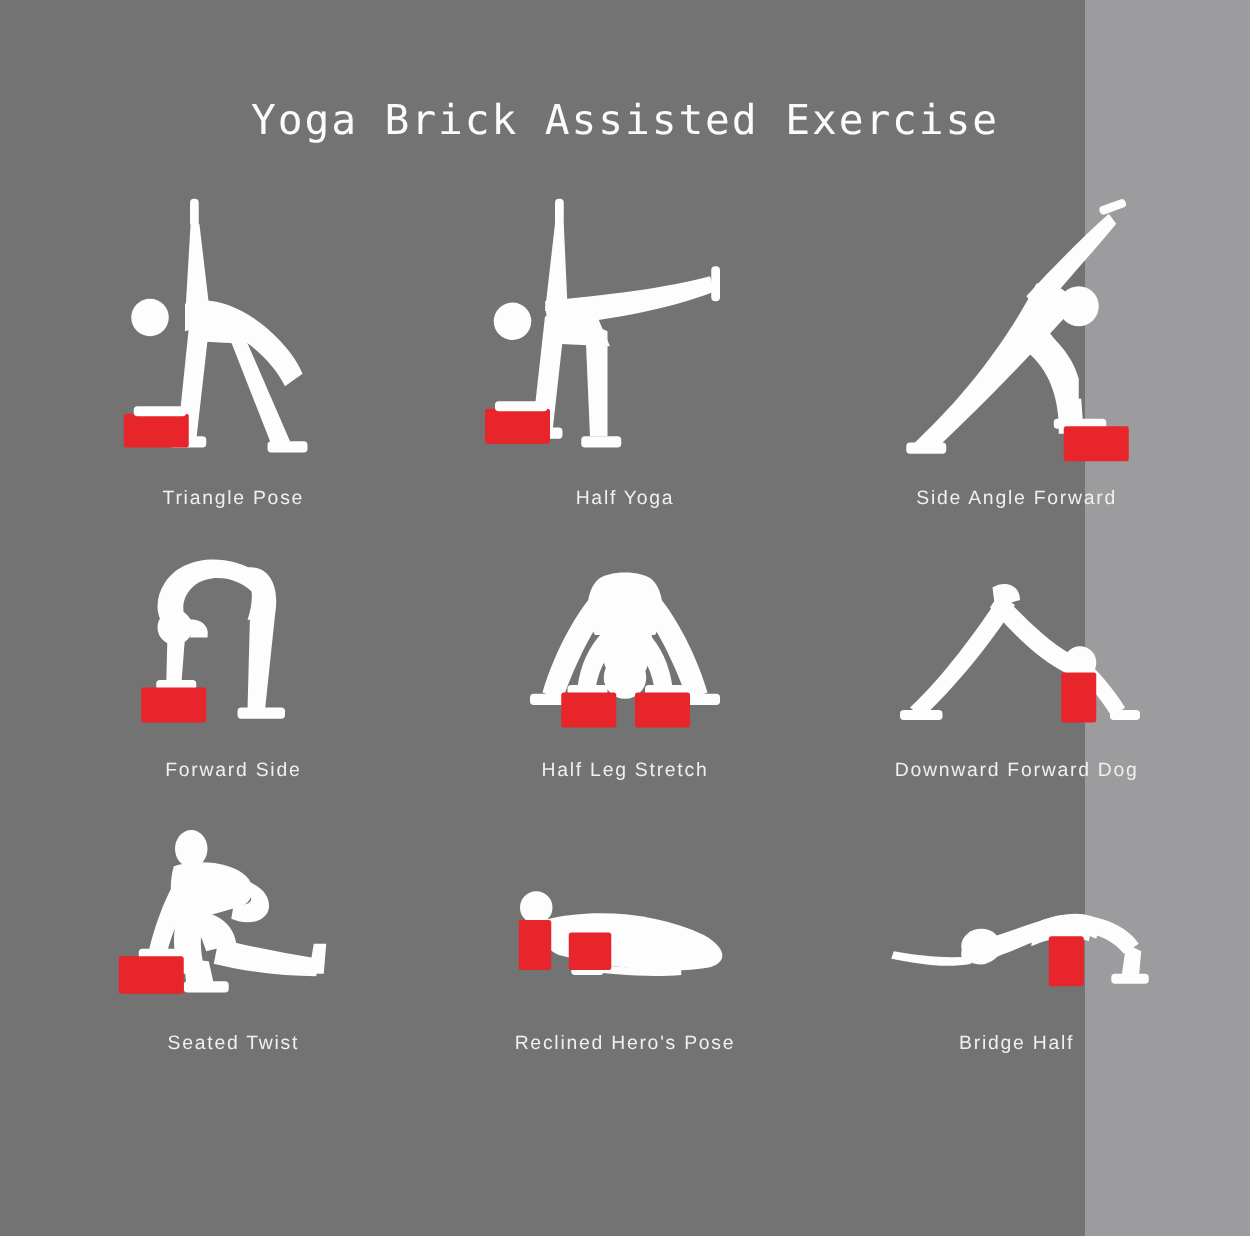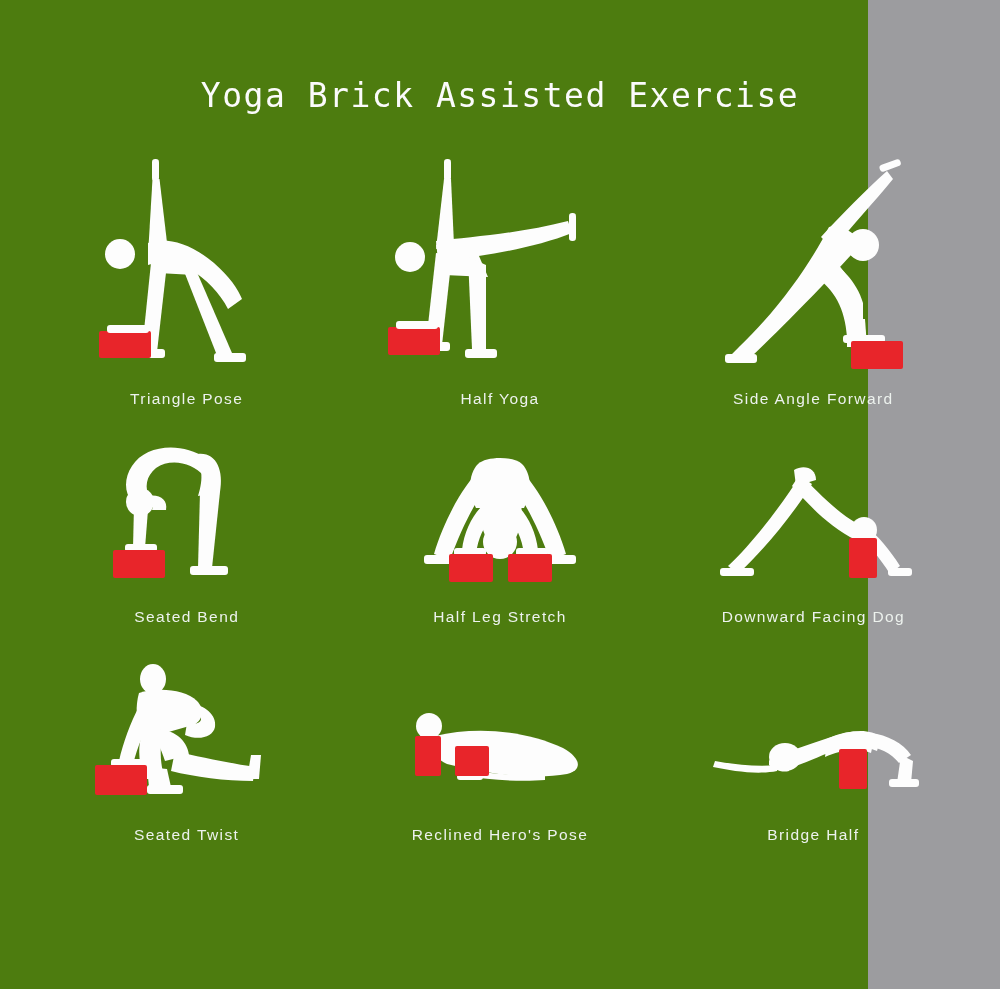--- a/index.html
+++ b/index.html
@@ -10,21 +10,21 @@
     width: 1000px;
     height: 989px;
     background: #9c9c9f;
     font-family: "Liberation Sans", sans-serif;
     overflow: hidden;
   }
   #poster {
     position: relative;
     width: 868px;
     height: 989px;
-    background: #4d7c0f;
+    background: #737373;
     box-sizing: border-box;
   }
   #title {
     position: absolute;
     top: 76px;
     left: 0;
     width: 1000px;
     text-align: center;
     font-family: "DejaVu Sans Mono", "Liberation Mono", monospace;
     font-size: 33px;
@@ -207,21 +207,21 @@
 
             <rect x="78" y="126" width="38" height="9" rx="3"></rect>
 
             <path d="M36 56 C48 54, 56 60, 54 70 L40 70 C42 64, 40 60, 34 62 Z"></path>
           </g>
           <g class="brick">
             <rect x="1" y="110" width="52" height="28" rx="2"></rect>
           </g>
         </svg>
       </div>
-      <div class="pose-label">Seated Bend</div>
+      <div class="pose-label">Forward Side</div>
     </div>
 
     <div class="cell">
       <div class="figure-wrap">
         <svg width="160" height="140" viewBox="0 0 160 140">
           <g class="body">
 
             <path d="M58 14 C66 6, 94 6, 102 14 C112 24, 112 44, 104 58
                      L56 58 C48 44, 48 24, 58 14 Z"></path>
 
@@ -269,21 +269,21 @@
             <path d="M150 66 C162 76, 174 90, 184 106 L174 114 C164 98, 152 84, 142 76 Z"></path>
             <rect x="172" y="108" width="24" height="8" rx="3"></rect>
 
             <path d="M140 68 L152 70 L150 92 L138 92 Z"></path>
           </g>
           <g class="brick">
             <rect x="133" y="78" width="28" height="40" rx="2"></rect>
           </g>
         </svg>
       </div>
-      <div class="pose-label">Downward Facing Dog</div>
+      <div class="pose-label">Downward Forward Dog</div>
     </div>
 
     <div class="cell">
       <div class="figure-wrap">
         <svg width="195" height="145" viewBox="0 0 195 145">
           <g class="body">
 
             <ellipse cx="64" cy="16" rx="13" ry="15"></ellipse>
 
             <path d="M50 30 C68 24, 96 26, 108 38 C116 46, 114 58, 104 62

